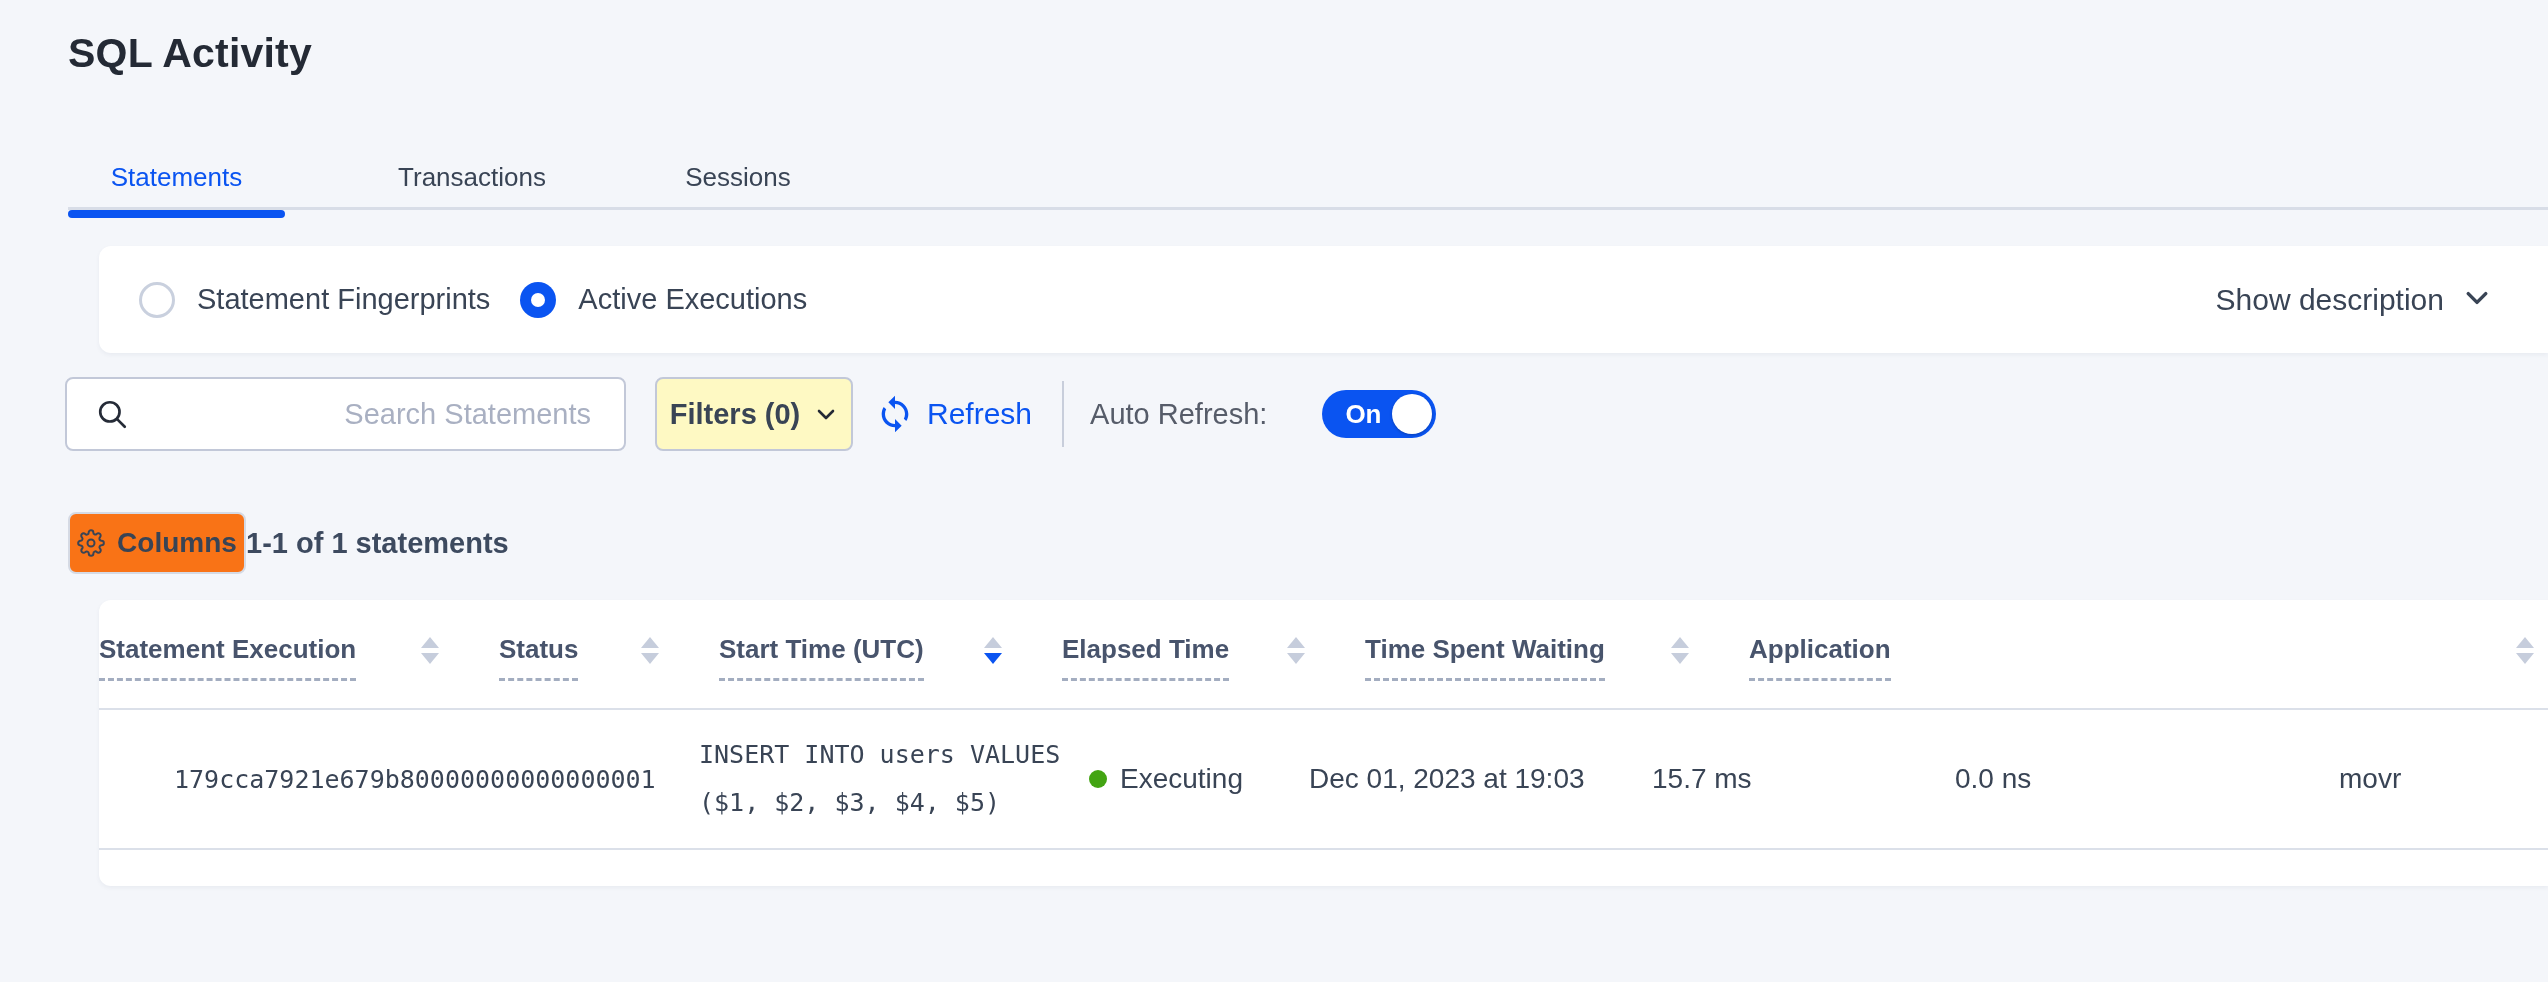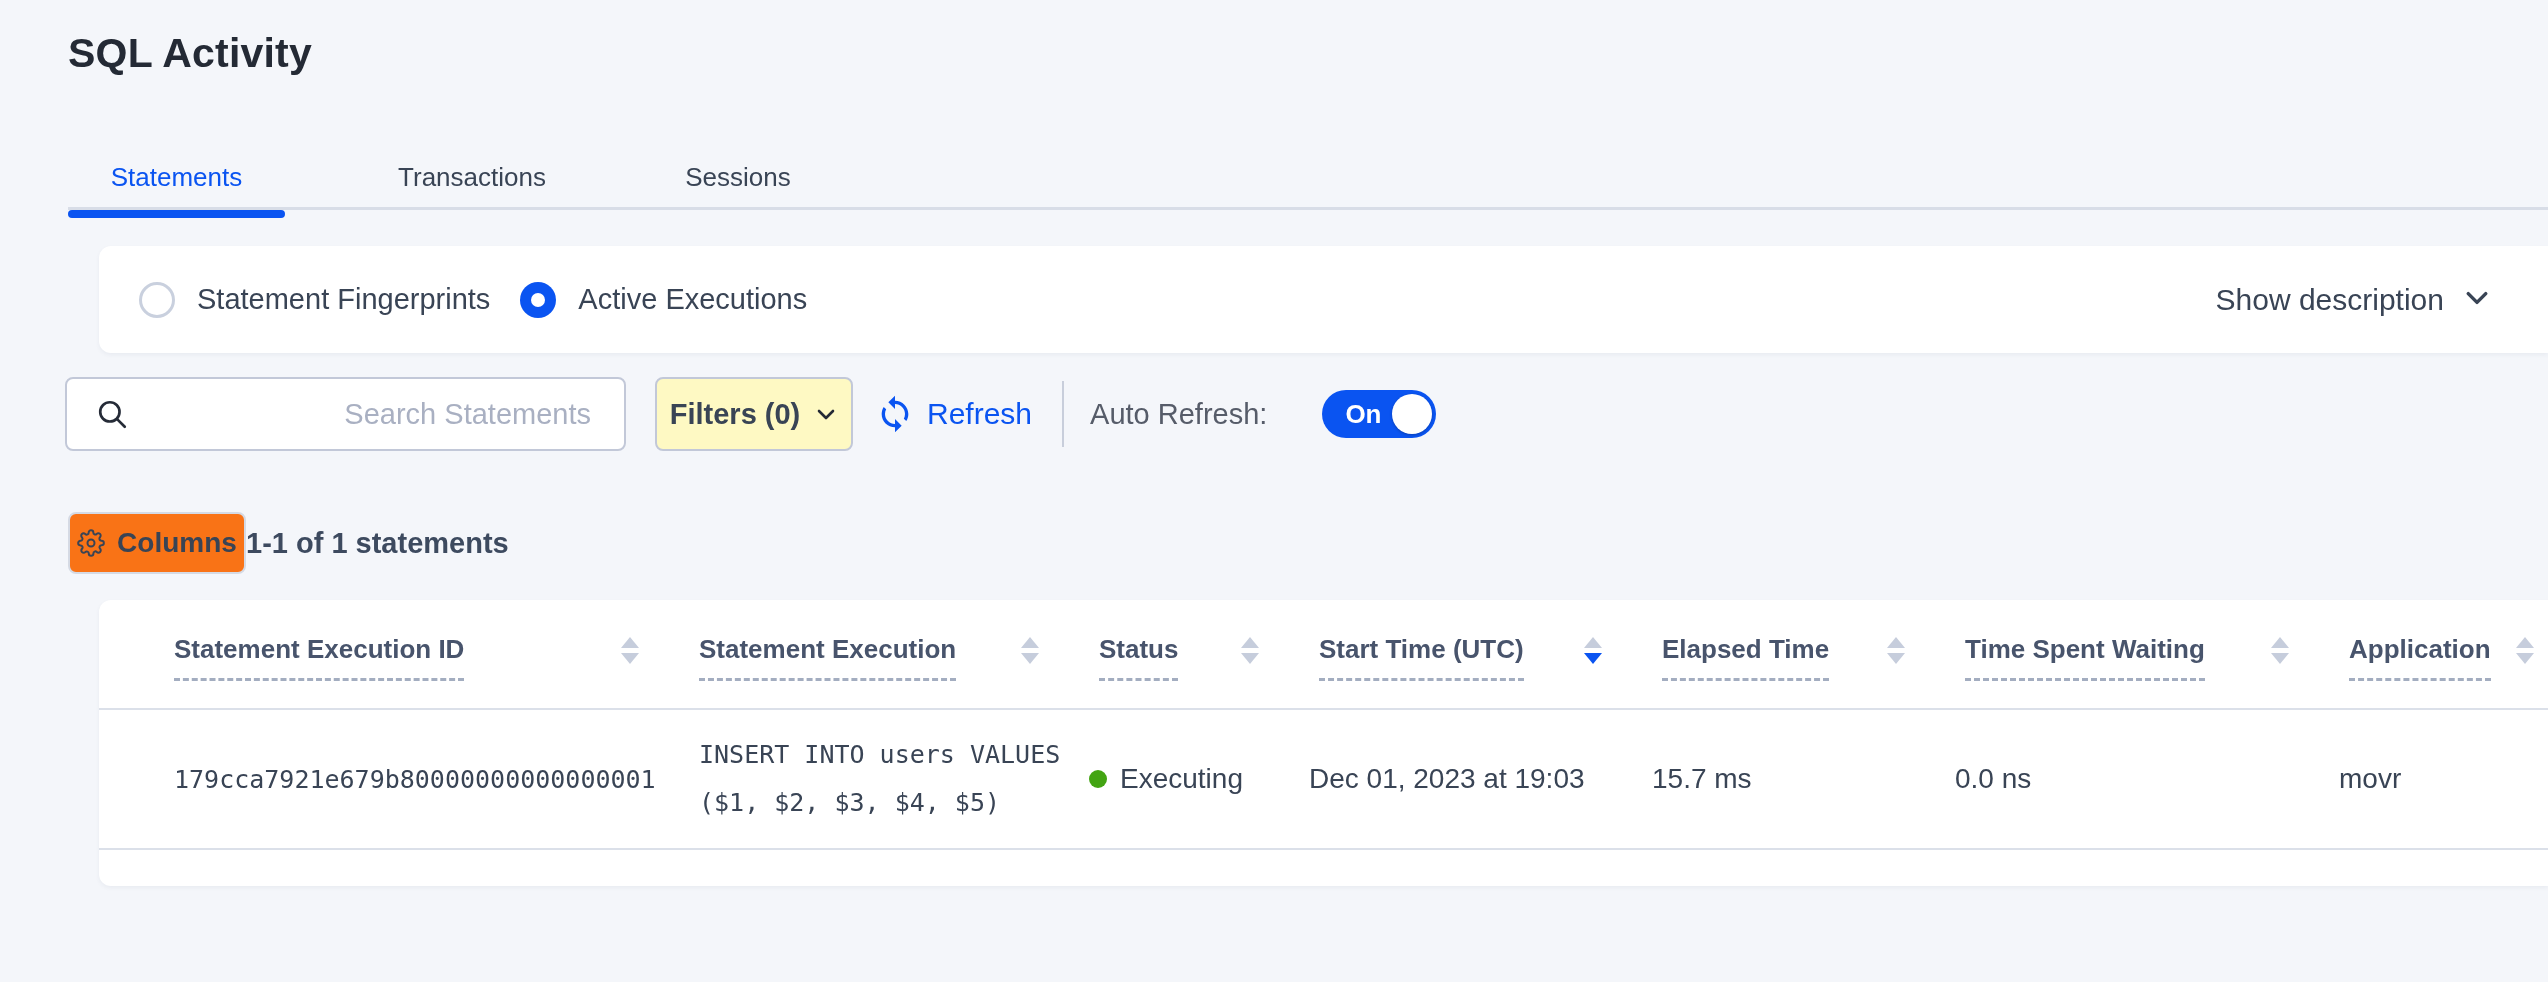--- a/index.html
+++ b/index.html
@@ -212,27 +212,20 @@
             <path d="M19.4 15a1.65 1.65 0 0 0 .33 1.82l.06.06a2 2 0 0 1 0 2.83 2 2 0 0 1-2.83 0l-.06-.06a1.65 1.65 0 0 0-1.82-.33 1.65 1.65 0 0 0-1 1.51V21a2 2 0 0 1-2 2 2 2 0 0 1-2-2v-.09A1.65 1.65 0 0 0 9 19.4a1.65 1.65 0 0 0-1.82.33l-.06.06a2 2 0 0 1-2.83 0 2 2 0 0 1 0-2.83l.06-.06a1.65 1.65 0 0 0 .33-1.82 1.65 1.65 0 0 0-1.51-1H3a2 2 0 0 1-2-2 2 2 0 0 1 2-2h.09A1.65 1.65 0 0 0 4.6 9a1.65 1.65 0 0 0-.33-1.82l-.06-.06a2 2 0 0 1 0-2.83 2 2 0 0 1 2.83 0l.06.06a1.65 1.65 0 0 0 1.82.33H9a1.65 1.65 0 0 0 1-1.51V3a2 2 0 0 1 2-2 2 2 0 0 1 2 2v.09a1.65 1.65 0 0 0 1 1.51 1.65 1.65 0 0 0 1.82-.33l.06-.06a2 2 0 0 1 2.83 0 2 2 0 0 1 0 2.83l-.06.06a1.65 1.65 0 0 0-.33 1.82V9a1.65 1.65 0 0 0 1.51 1H21a2 2 0 0 1 2 2 2 2 0 0 1-2 2h-.09a1.65 1.65 0 0 0-1.51 1z"></path>
           </svg>
       </span>
       <span>Columns</span>
     </button>
     <span class="count-text">1-1 of 1 statements</span>
   </div>
 
   <div class="card table-card">
     <div class="thead">
-      <div class="th c1">
-        <span class="th-label">Statement Execution ID</span>
-        <span class="sort">
-            <i class="tri-up"></i>
-            <i class="tri-down"></i>
-          </span>
-      </div>
       <div class="th c2">
         <span class="th-label">Statement Execution</span>
         <span class="sort">
             <i class="tri-up"></i>
             <i class="tri-down"></i>
           </span>
       </div>
       <div class="th c3">
         <span class="th-label">Status</span>
         <span class="sort">

